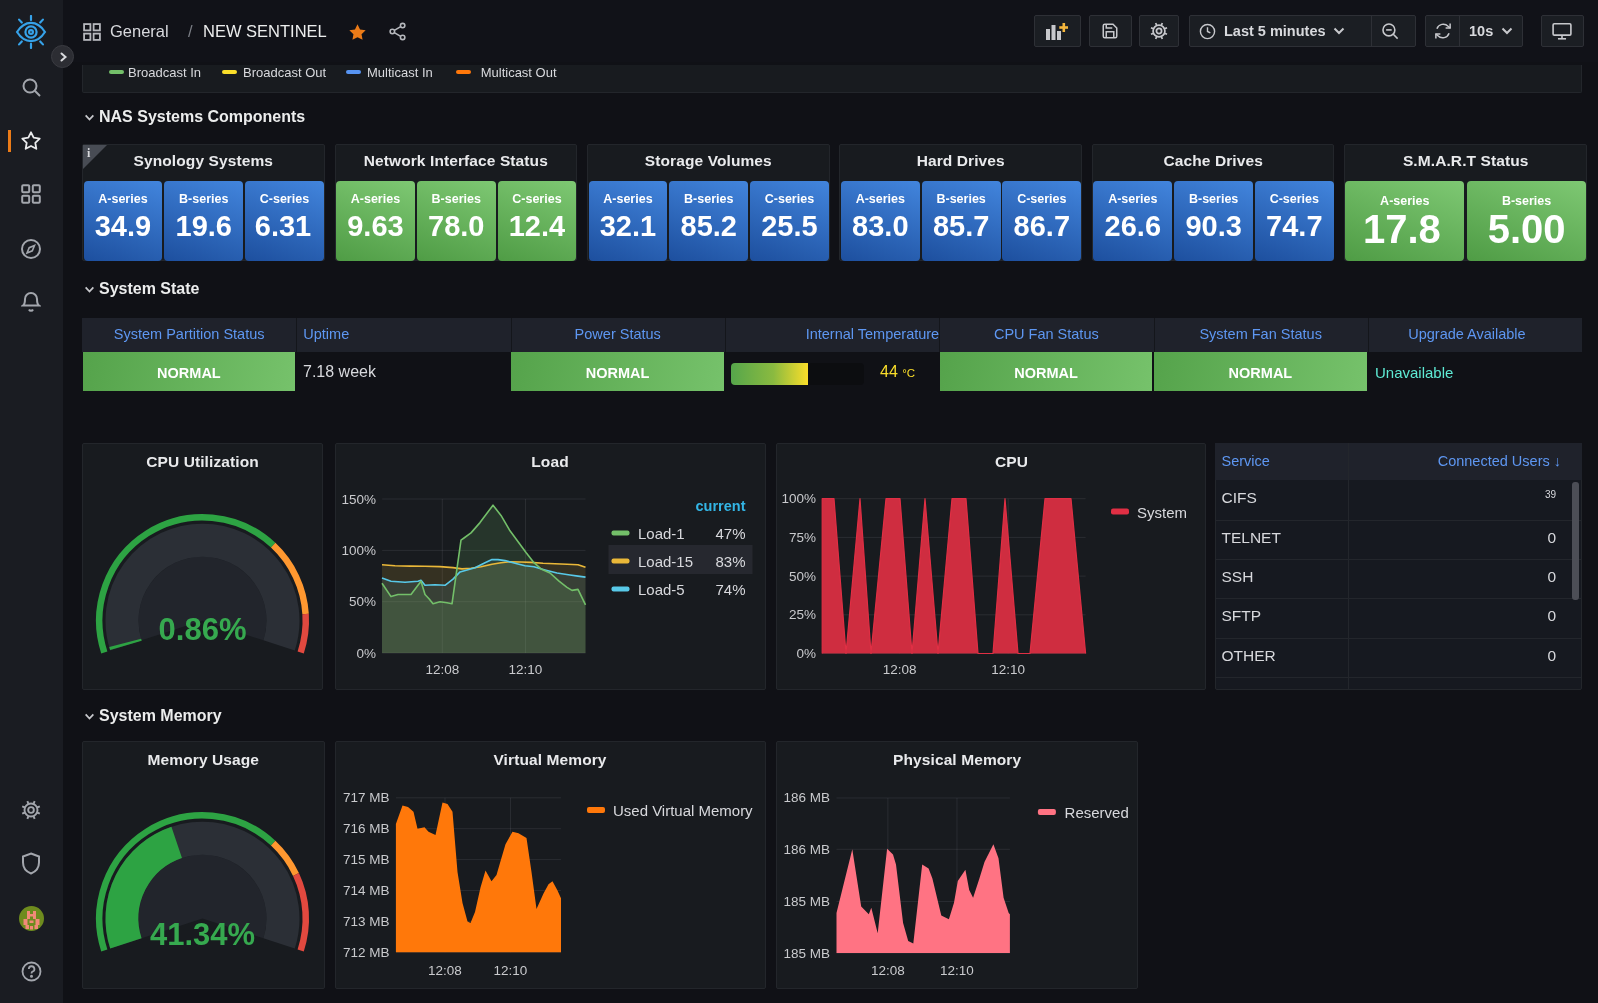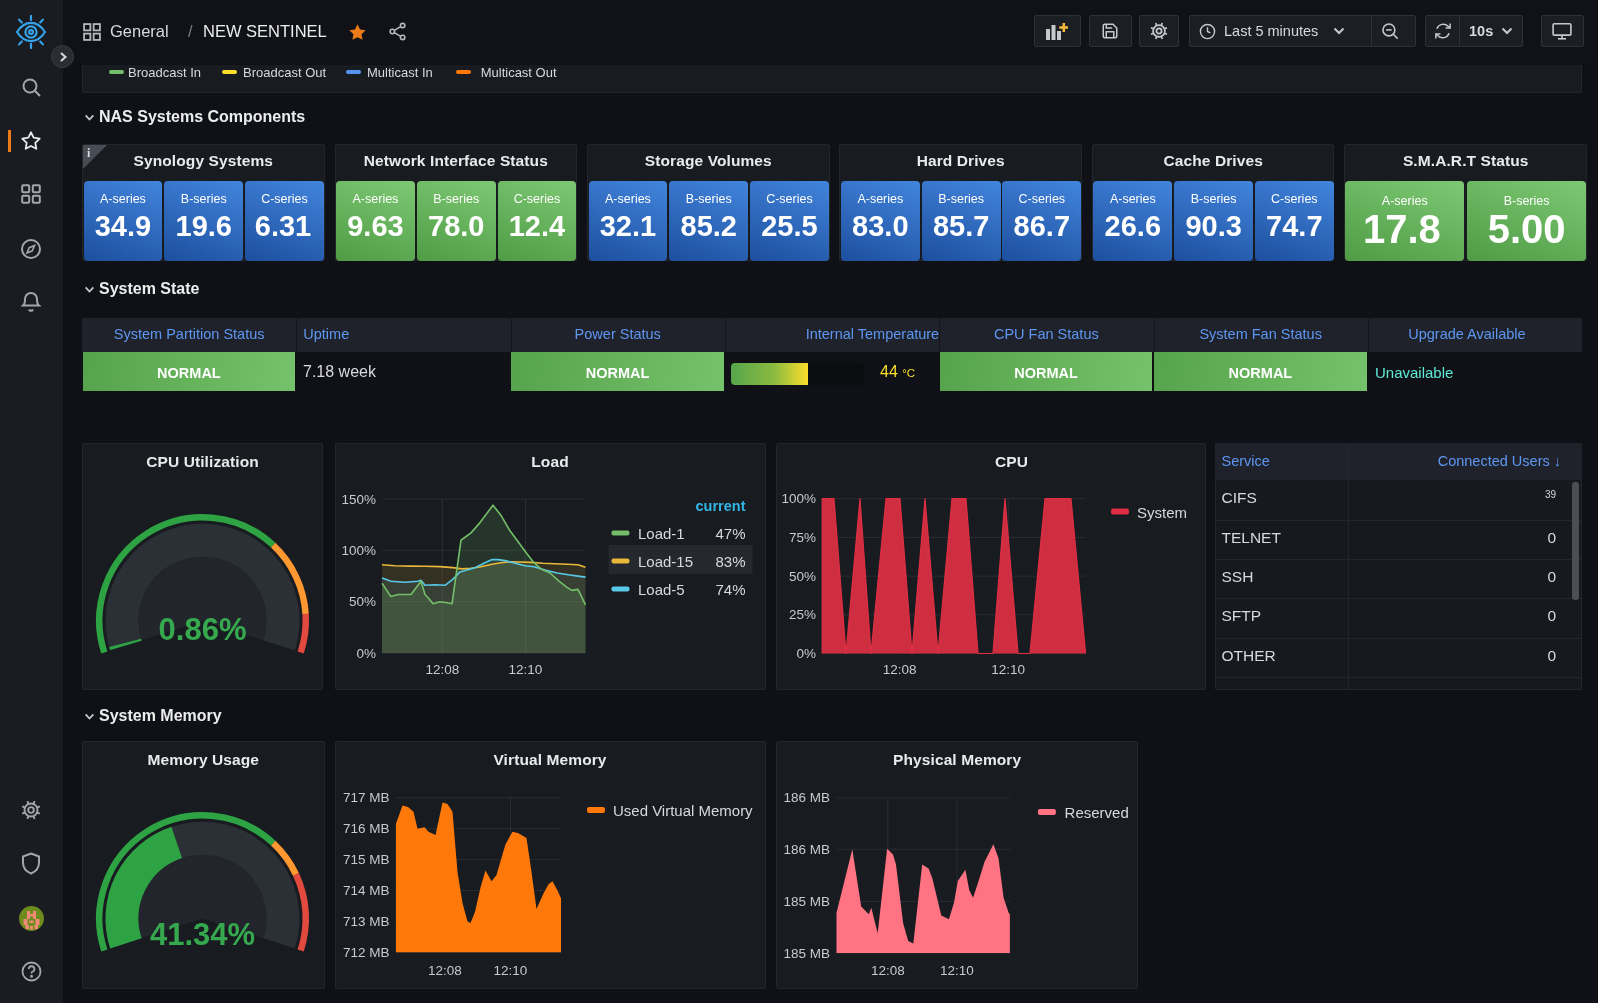--- a/index.html
+++ b/index.html
@@ -1,18 +1,18 @@
 <!DOCTYPE html>
 <html><head><meta charset="utf-8"><style>
 *{margin:0;padding:0;box-sizing:border-box}
 html,body{width:1598px;height:1003px;background:#101116;font-family:"Liberation Sans",sans-serif;overflow:hidden}
 .abs{position:absolute}
 .panel{position:absolute;background:#181b1f;border:1px solid #23262b;border-radius:2px}
 .ptitle{position:absolute;text-align:center;font-size:15.5px;font-weight:bold;color:#e9eaec;letter-spacing:.1px}
-.slab{text-align:center;font-size:12.5px;font-weight:normal;color:#fff}
+.slab{text-align:center;font-size:12.5px;font-weight:bold;color:#fff}
 .sval{text-align:center;font-weight:bold;color:#fff;line-height:1}
 .sbox{border-radius:4px}
 .sechead{position:absolute;font-size:16px;font-weight:bold;color:#eceded}
 .hblue{color:#5e97f2;font-size:14.5px}
 svg text{font-family:"Liberation Sans",sans-serif}
 .btn{position:absolute;top:15px;height:32px;background:#1b1e23;border:1px solid #2e3036;border-radius:2px;display:flex;align-items:center;justify-content:center;color:#c7c8cc}
 </style></head><body>
 <div class="abs" style="left:0;top:0;width:63px;height:1003px;background:#1a1c22"></div>
 <svg class="abs" style="left:14px;top:15px" width="34" height="34" viewBox="0 0 28 28" fill="none" stroke="#36a2e9" stroke-width="1.8" stroke-linecap="round">
 <path d="M2.5 14 C6 8.5 10 6.5 14 6.5 C18 6.5 22 8.5 25.5 14 C22 19.5 18 21.5 14 21.5 C10 21.5 6 19.5 2.5 14 Z"></path>
@@ -124,21 +124,21 @@
     <line x1="12" y1="1.6" x2="12" y2="4.9" transform="rotate(202.5 12 12)"></line>
     <line x1="12" y1="1.6" x2="12" y2="4.9" transform="rotate(247.5 12 12)"></line>
     <line x1="12" y1="1.6" x2="12" y2="4.9" transform="rotate(292.5 12 12)"></line>
     <line x1="12" y1="1.6" x2="12" y2="4.9" transform="rotate(337.5 12 12)"></line>
   </svg>
 <div class="btn" style="left:1189px;width:227px"></div>
 <svg class="abs" style="left:1199px;top:23px" width="17" height="17" viewBox="0 0 24 24" fill="none" stroke="#c7c8cc" stroke-width="2">
     <circle cx="12" cy="12" r="10"></circle>
     <path d="M12 6v6l4 2"></path>
   </svg>
-<div class="abs" style="left:1224px;top:23px;font-size:14.5px;font-weight:normal;color:#d8d9dd">Last 5 minutes</div>
+<div class="abs" style="left:1224px;top:23px;font-size:14.5px;font-weight:bold;color:#d8d9dd">Last 5 minutes</div>
 <svg class="abs" style="left:1333px;top:27px" width="12" height="8" viewBox="0 0 12 8" fill="none" stroke="#c7c8cc" stroke-width="2">
     <path d="M1.5 1.5 L6 6 L10.5 1.5"></path>
   </svg>
 <div class="abs" style="left:1371px;top:15px;width:1px;height:32px;background:#2e3036"></div>
 <svg class="abs" style="left:1381px;top:22px" width="19" height="19" viewBox="0 0 24 24" fill="none" stroke="#c7c8cc" stroke-width="2">
     <circle cx="10" cy="10" r="7.5"></circle>
     <line x1="15.5" y1="15.5" x2="21" y2="21"></line>
     <line x1="6.5" y1="10" x2="13.5" y2="10"></line>
   </svg>
 <div class="btn" style="left:1425px;width:98px"></div>

